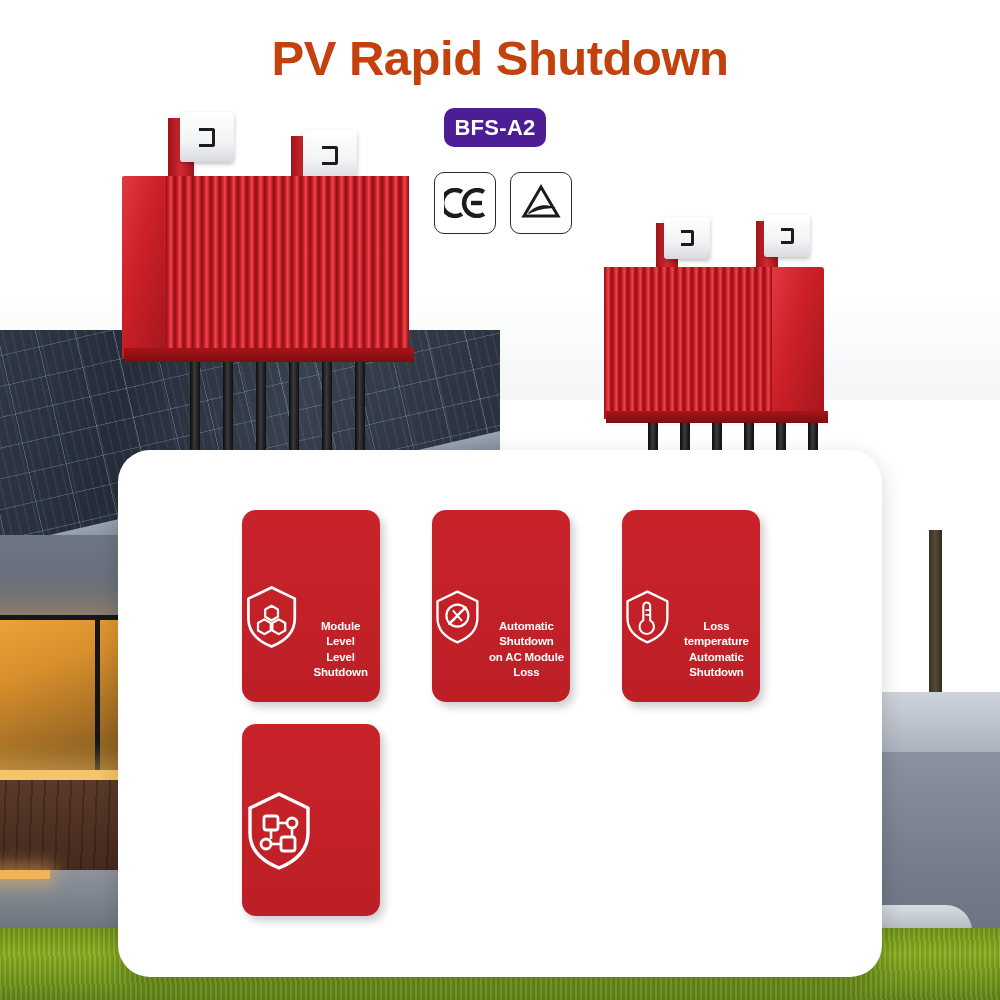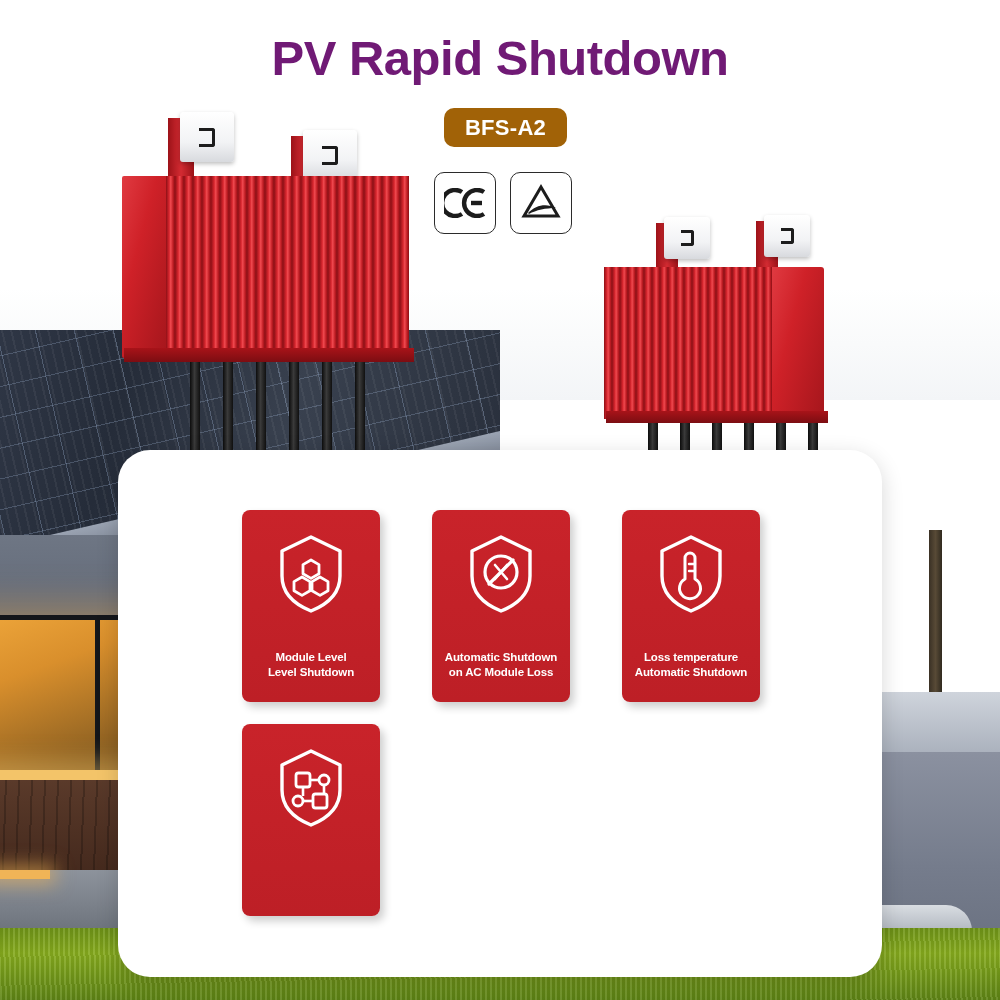--- a/index.html
+++ b/index.html
@@ -159,26 +159,26 @@
   }
   .conn-glyph {
     border:3px solid #1c1c1c; border-left:none;
     border-radius:0 3px 3px 0;
   }
 
   
   .title {
     position:absolute; z-index:6; left:0; top:30px; width:1000px;
     text-align:center; font-size:49px; font-weight:bold; letter-spacing:-.5px;
-    color:#701a75;
+    color:#c2410c;
   }
   .model-badge {
     position:absolute; z-index:6; left:444px; top:108px;
-    width:123px; height:39px; border-radius:10px;
-    background:#a16207; color:#ffffff;
+    width:102px; height:39px; border-radius:10px;
+    background:#4c1d95; color:#ffffff;
     font-size:22px; font-weight:bold;
     display:flex; align-items:center; justify-content:center;
     letter-spacing:.3px;
   }
   .cert-row { position:absolute; z-index:6; left:434px; top:172px; display:flex; gap:14px; }
   .cert-box {
     width:62px; height:62px; border-radius:10px;
     background:#ffffff; border:1.6px solid #2b2b2b;
     display:flex; align-items:center; justify-content:center;
   }
@@ -191,23 +191,23 @@
     box-shadow:0 6px 22px rgba(0,0,0,.16);
   }
   .grid {
     position:absolute; left:124px; top:60px;
     display:grid; grid-template-columns:repeat(3,138px); grid-template-rows:repeat(2,192px);
     column-gap:52px; row-gap:22px;
   }
   .card {
     position:relative; width:138px; height:192px;
     background:linear-gradient(#c9232a,#bd1f26);
-    border-radius:8px;
+    border-radius:14px;
     box-shadow:4px 5px 9px rgba(0,0,0,.20);
-    display:flex; flex-direction:column; align-items:center;
+    display:flex; flex-direction:row; align-items:center;
     padding-top:22px;
   }
   .card-icon { width:74px; height:84px; }
   .card-label {
     margin-top:auto; margin-bottom:22px;
     color:#ffffff; font-size:11.5px; font-weight:bold;
     line-height:1.32; text-align:center; padding:0 5px;
     letter-spacing:-.15px;
   }
 </style>

